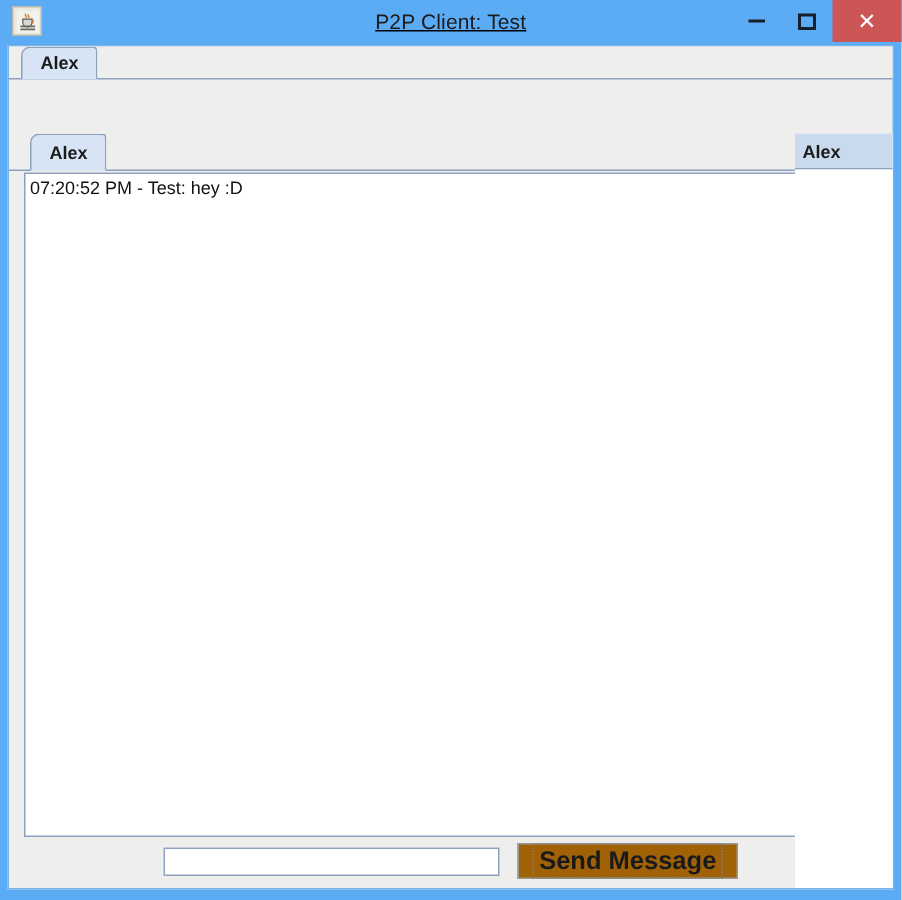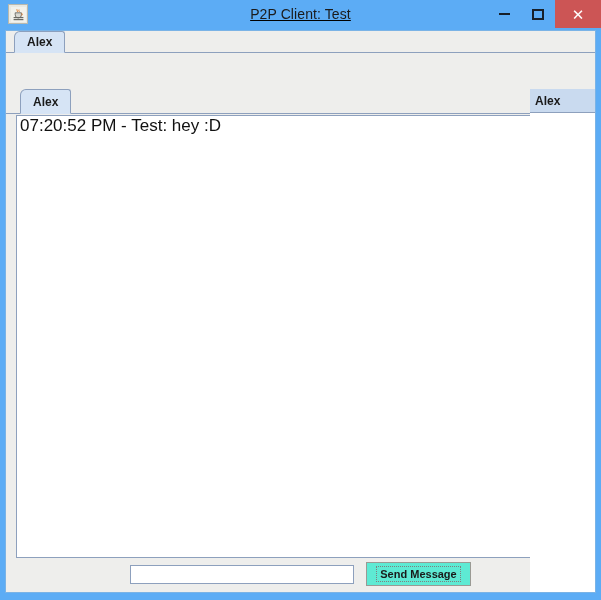--- a/index.html
+++ b/index.html
@@ -208,21 +208,21 @@
   }
   .chat-scroll {
     flex: 1 1 auto;
     background: #ffffff;
     border: 1px solid #8da0bd;
     box-sizing: border-box;
     overflow: hidden;
     position: relative;
   }
   .chat-line {
-    font-size: 17px;
+    font-size: 12px;
     color: #111111;
     padding: 2px 3px 0 3px;
     white-space: pre;
     line-height: 15px;
   }
 
   
   .bottombar {
     position: absolute;
     left: 6px;
@@ -243,25 +243,25 @@
     border: 1px solid #8da0bd;
     box-sizing: border-box;
     font-family: "Liberation Sans", sans-serif;
     font-size: 12px;
     color: #111111;
     padding: 0 3px;
     outline: none;
   }
   .btn {
     height: 24px;
-    background: #5eead4;
+    background: #a16207;
     border: 1px solid #9a9a94;
     box-sizing: border-box;
     font-family: "Liberation Sans", sans-serif;
-    font-size: 11px;
+    font-size: 17px;
     font-weight: bold;
     color: #1a1a1a;
     padding: 0 9px;
     display: flex;
     align-items: center;
     justify-content: center;
   }
   .btn-focus .btn-label {
     border: 1px dotted #7f7f7f;
     padding: 1px 3px;

